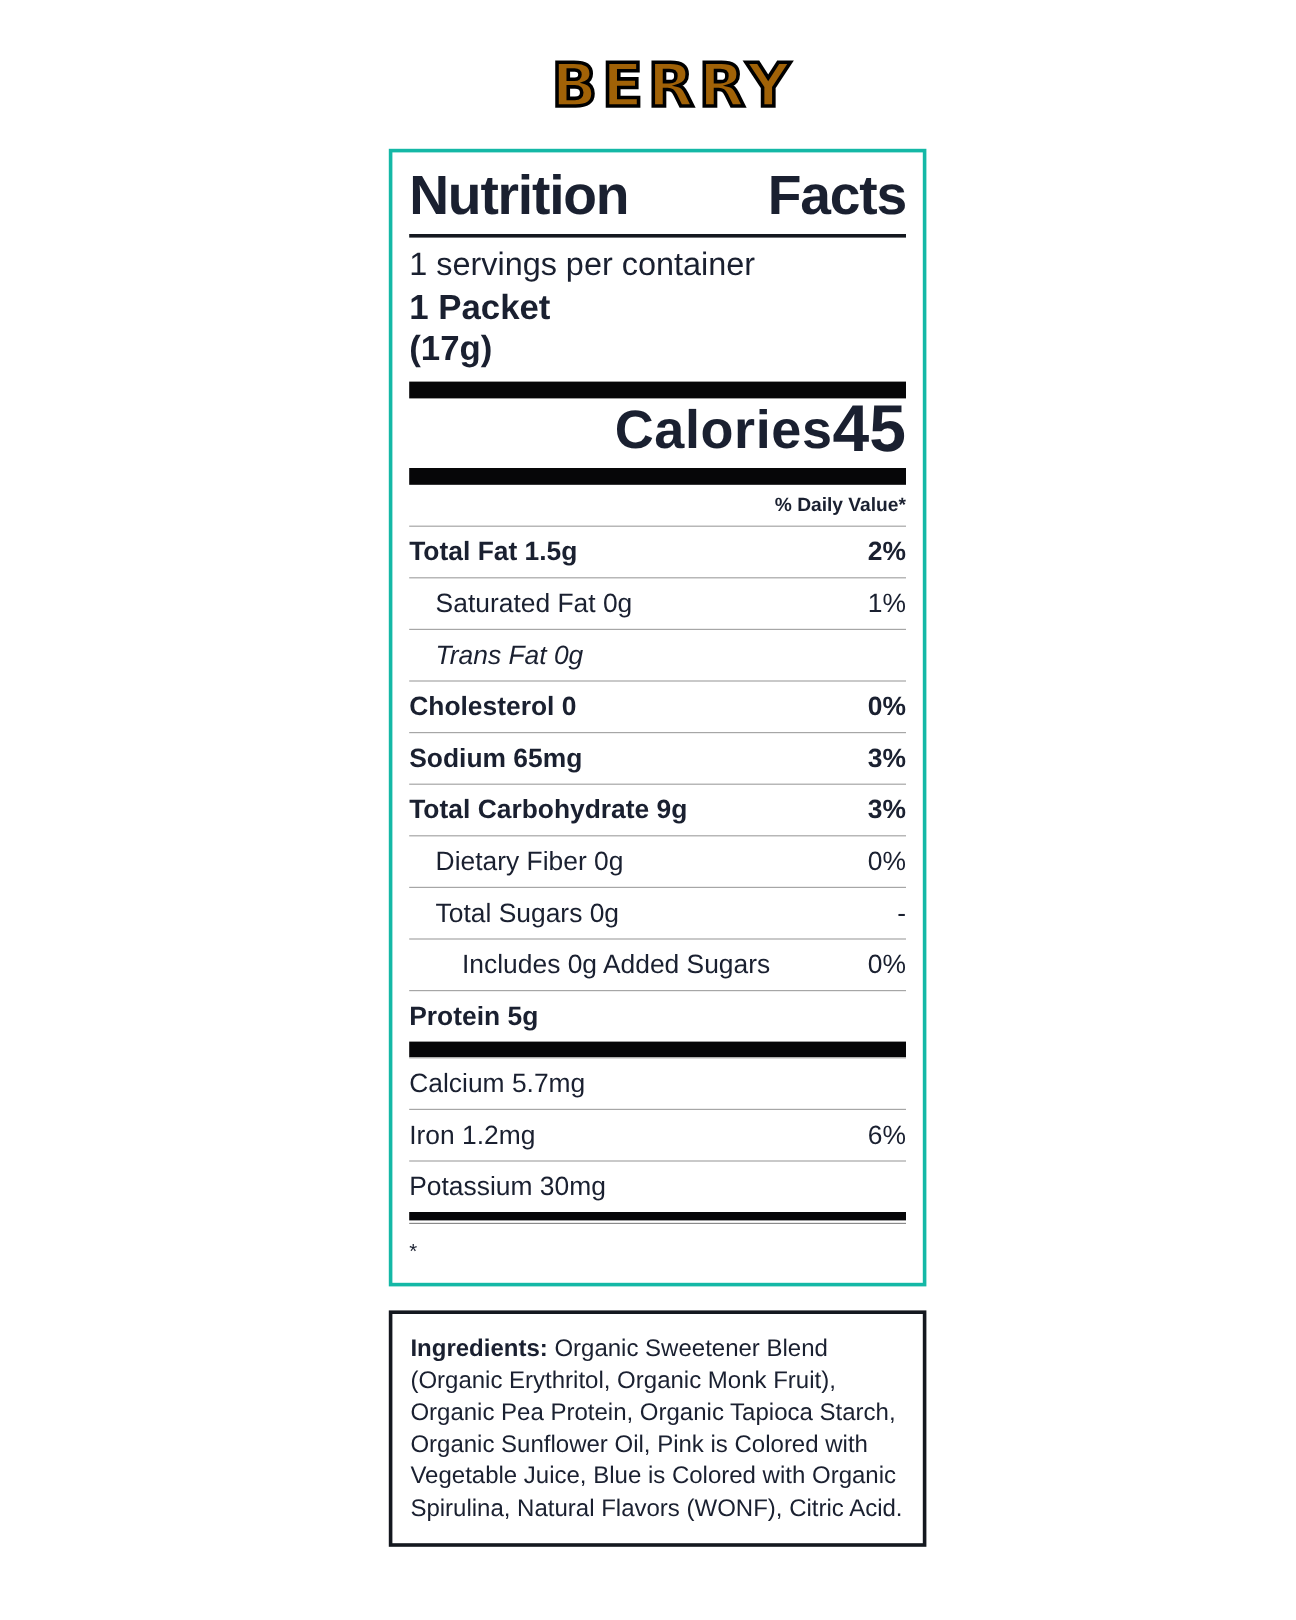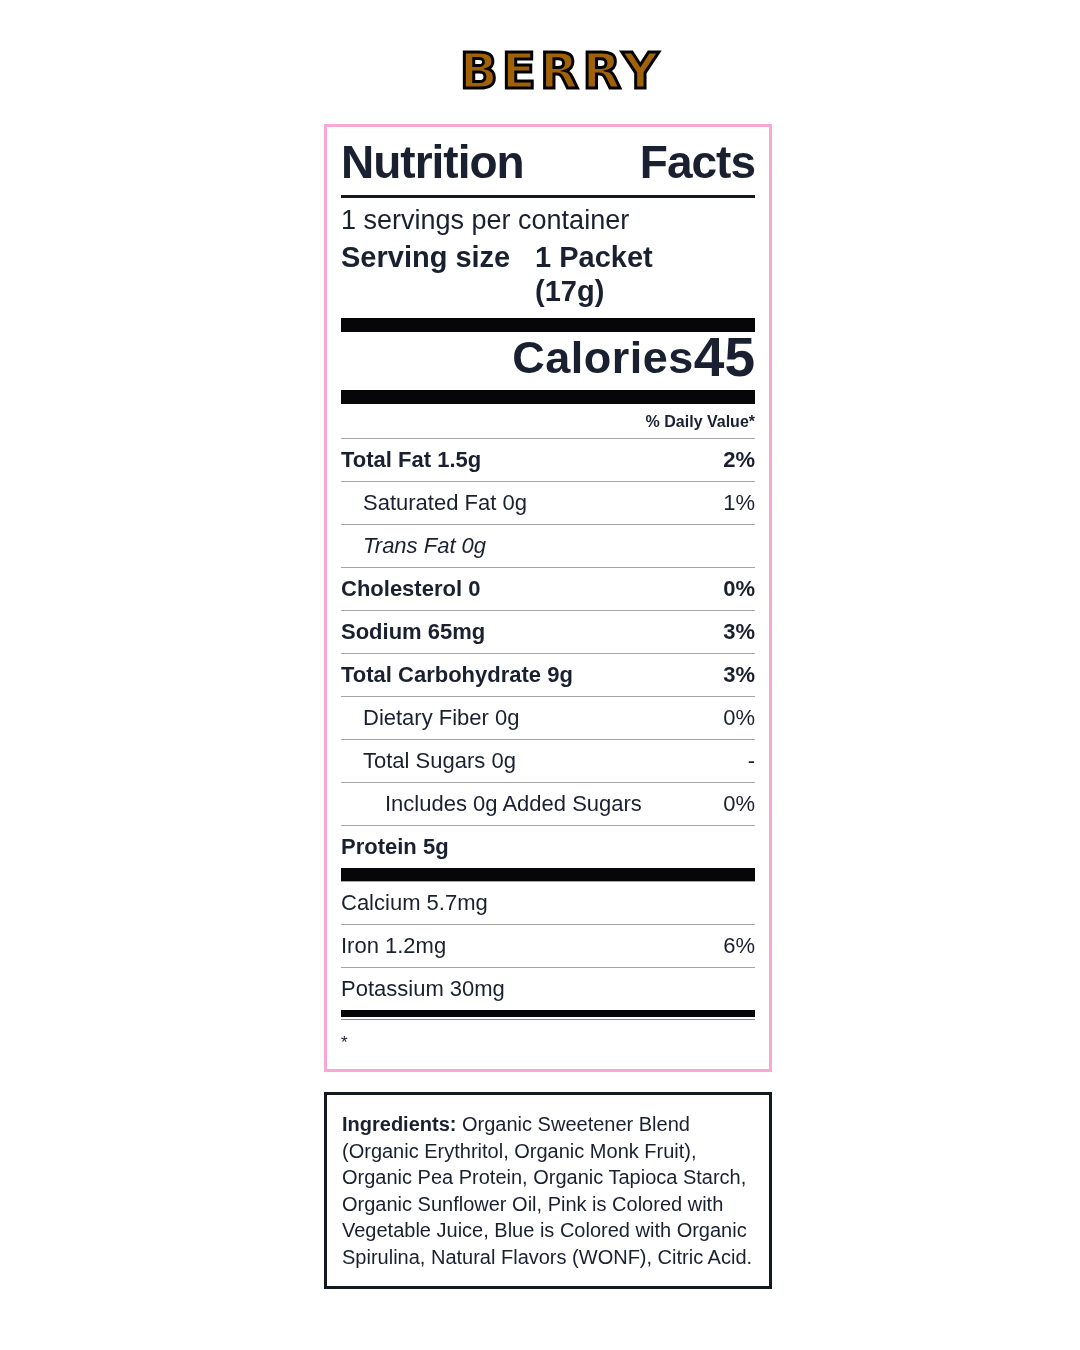--- a/index.html
+++ b/index.html
@@ -18,21 +18,21 @@
     font-size: 50px;
     letter-spacing: 4px;
     color: #a16207;
     padding-left: 42px;
     -webkit-text-stroke: 3px #000000;
   }
   .nf-box {
     box-sizing: border-box;
     width: 448px;
     margin: 24px 0 0 324px;
-    border: 3px solid #f9a8d4;
+    border: 3px solid #14b8a6;
     background: #ffffff;
   }
   .nf-inner { padding: 4px 14px 10px 14px; }
 
   .nf-title {
     display: flex;
     justify-content: space-between;
     font-weight: bold;
     font-size: 46px;
     letter-spacing: -1px;
@@ -96,21 +96,20 @@
   <div class="nf-inner">
 
     <div class="nf-title">
       <span>Nutrition</span>
       <span>Facts</span>
     </div>
 
     <div class="servings-line">1 servings per container</div>
 
     <div class="serving-size-row">
-      <div class="serving-size-label">Serving size</div>
       <div class="serving-size-value">1 Packet (17g)</div>
     </div>
 
     <div class="bar bar-thick"></div>
 
 
     <div class="calories-row">
       <div class="calories-label">Calories</div>
       <div class="calories-value">45</div>
     </div>

